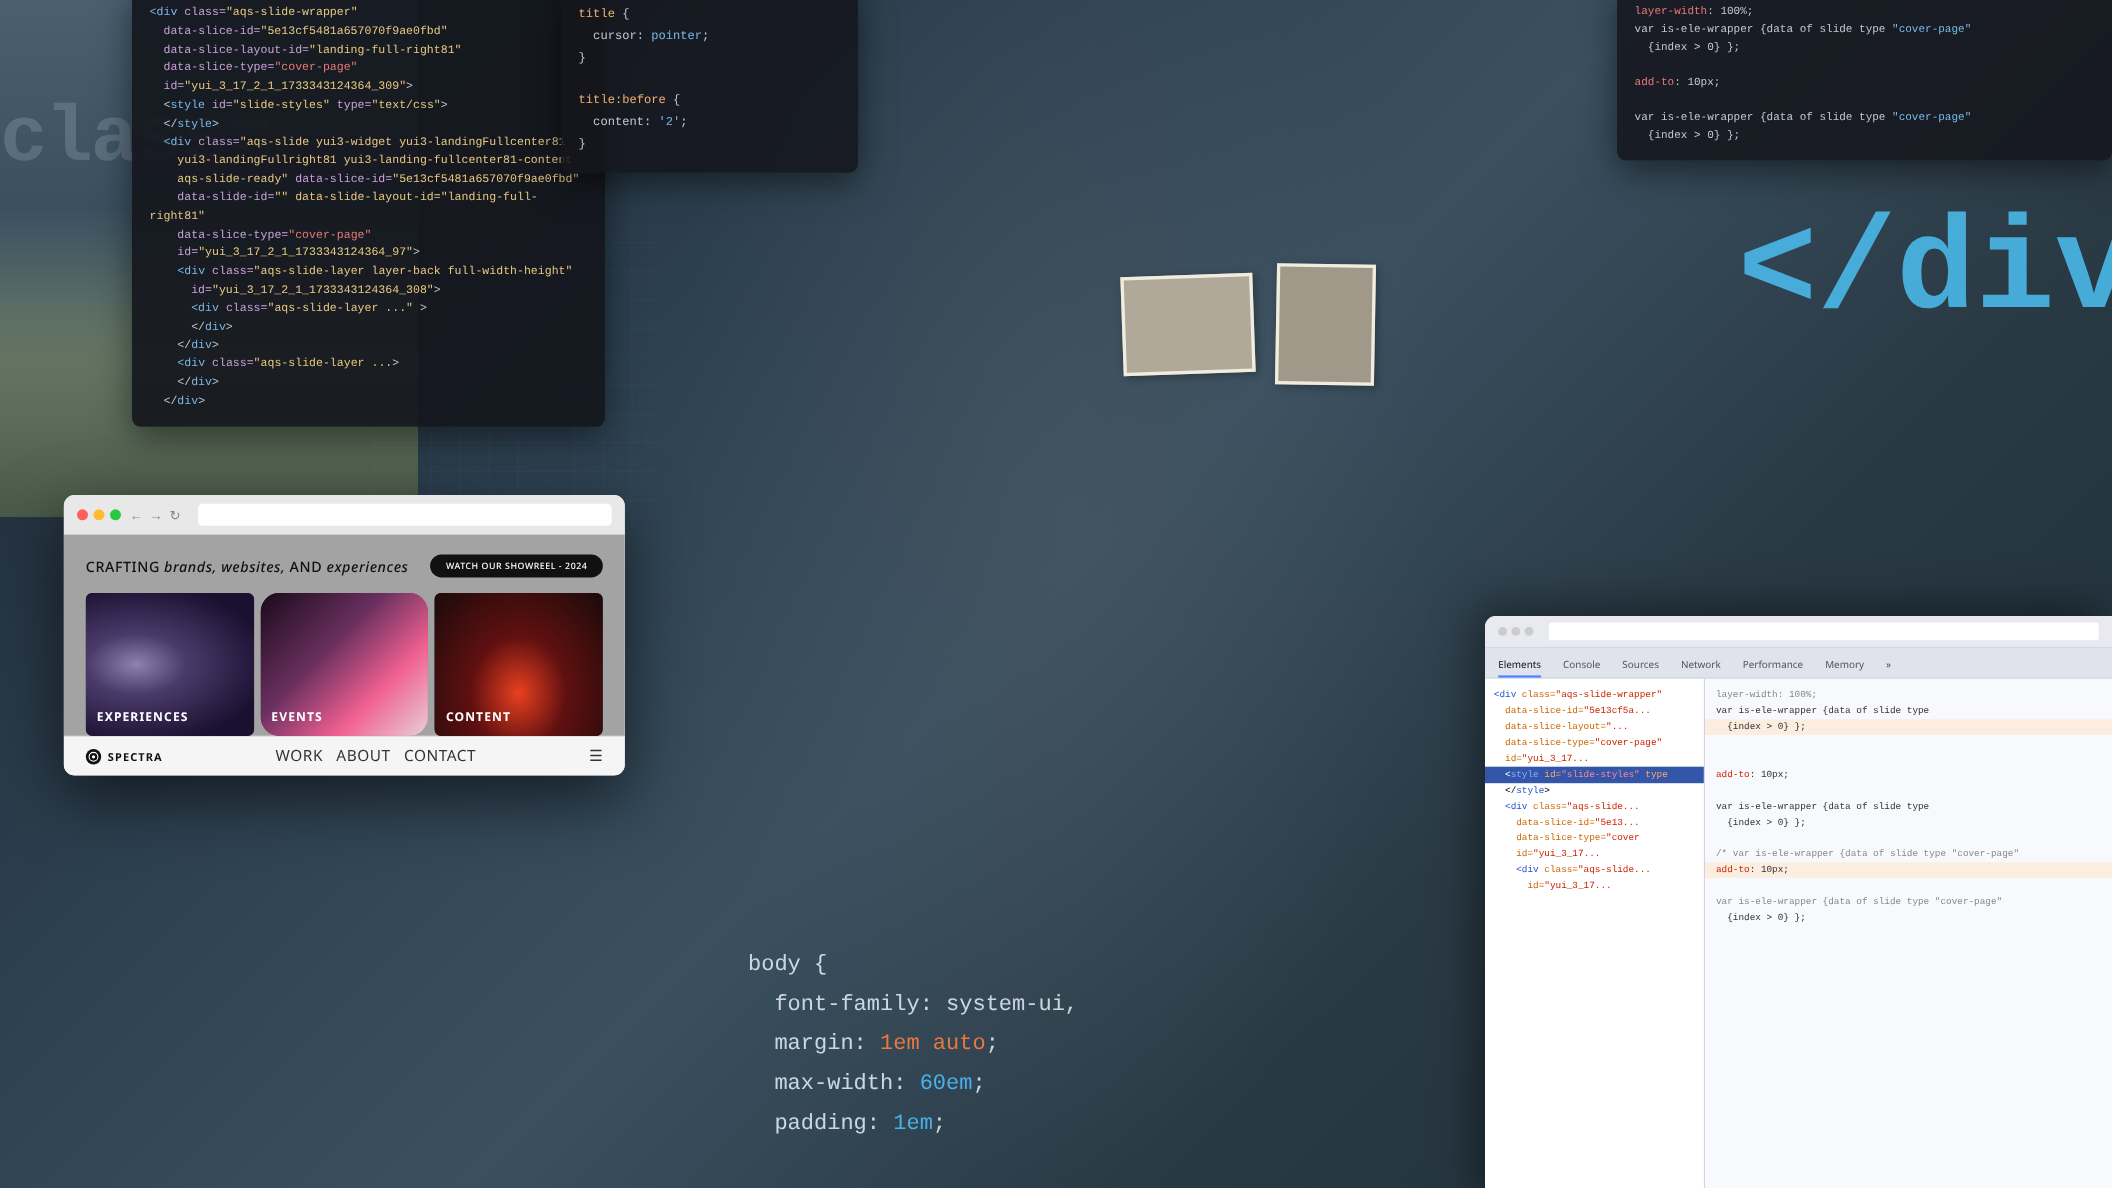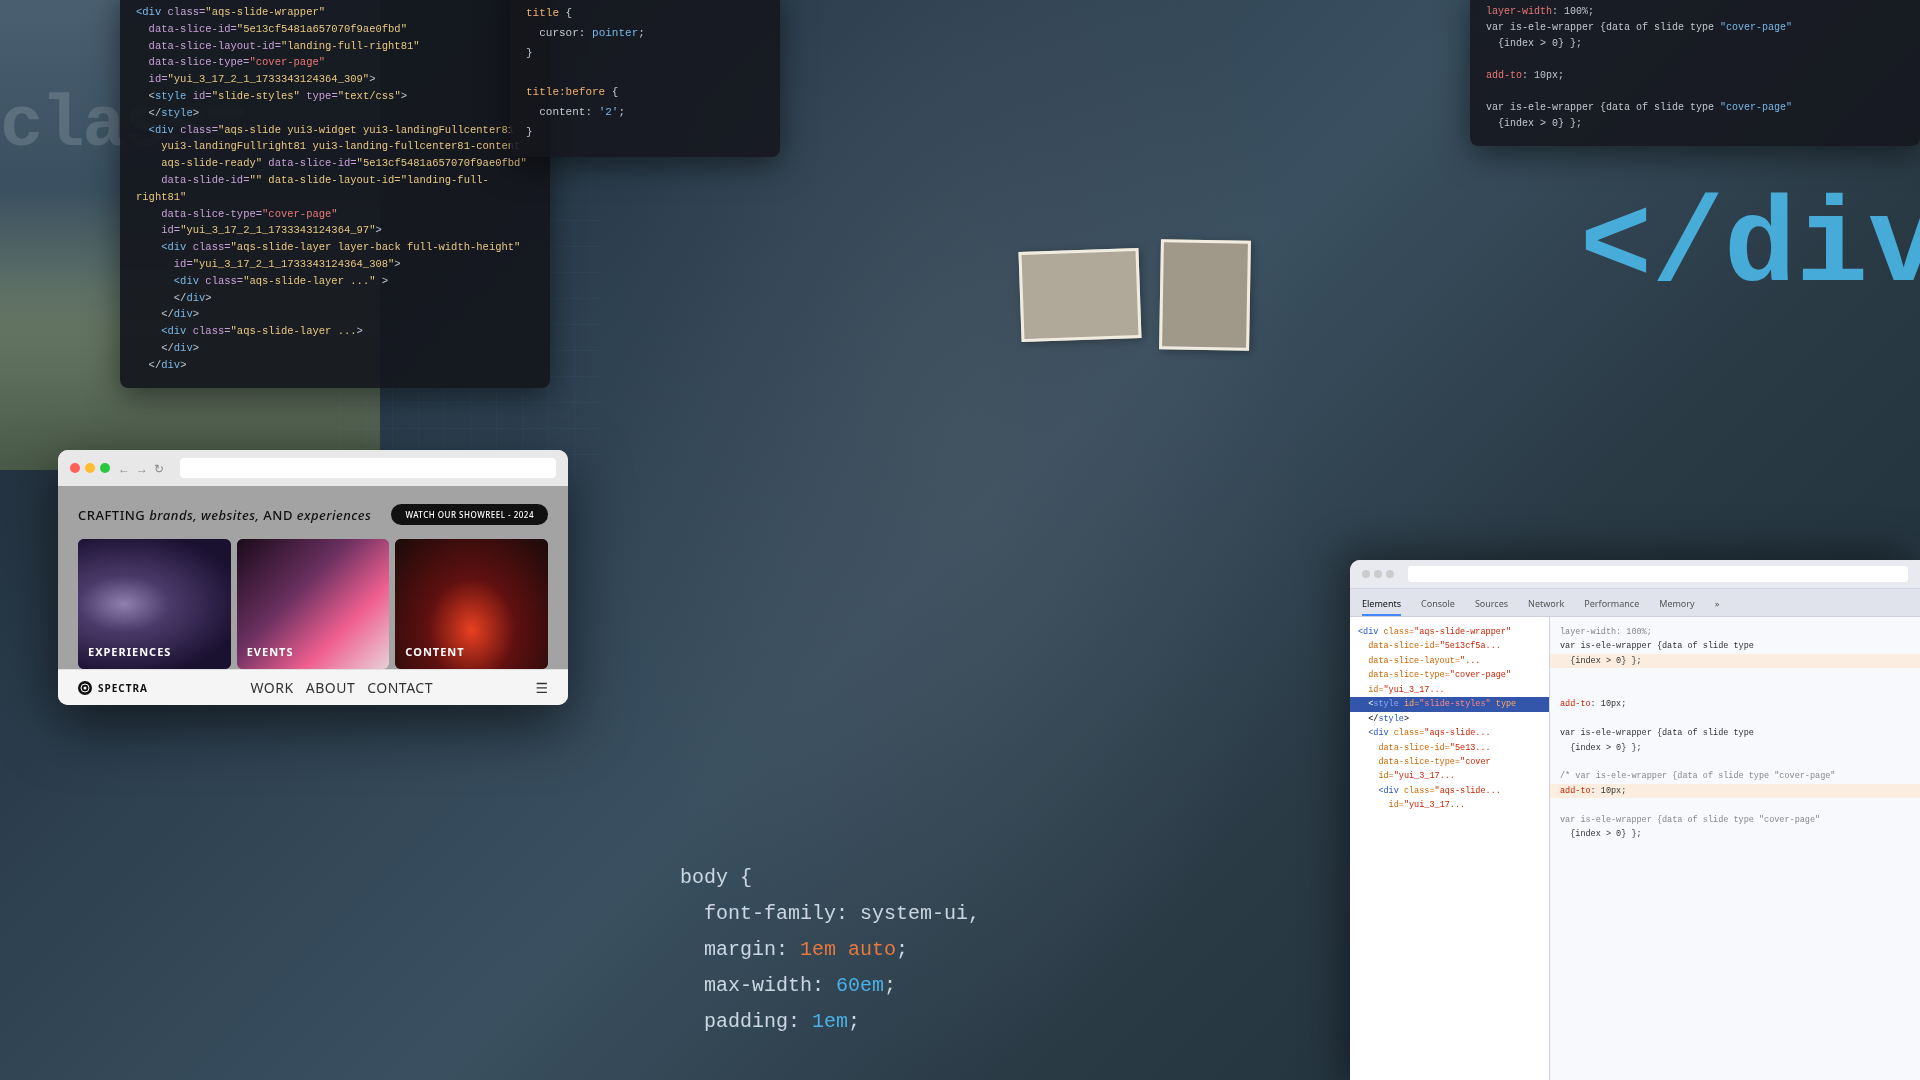--- a/index.html
+++ b/index.html
@@ -238,20 +238,21 @@
       position: relative;
       height: 130px;
     }
 
     .card-bg-experiences {
       background: linear-gradient(135deg, #1a1a2e 0%, #4a3a5a 50%, #2a2a4a 100%);
     }
 
     .card-bg-events {
       background: linear-gradient(135deg, #1a1a2e 0%, #6a3a5a 40%, #d8507a 80%, #e87898 100%);
+      border-radius: 17px;
     }
 
     .card-bg-content {
       background: linear-gradient(135deg, #1a1a2e 0%, #2a2a3a 40%, #3a3040 100%);
     }
 
     .card-label {
       position: absolute;
       bottom: 10px;
       left: 10px;

